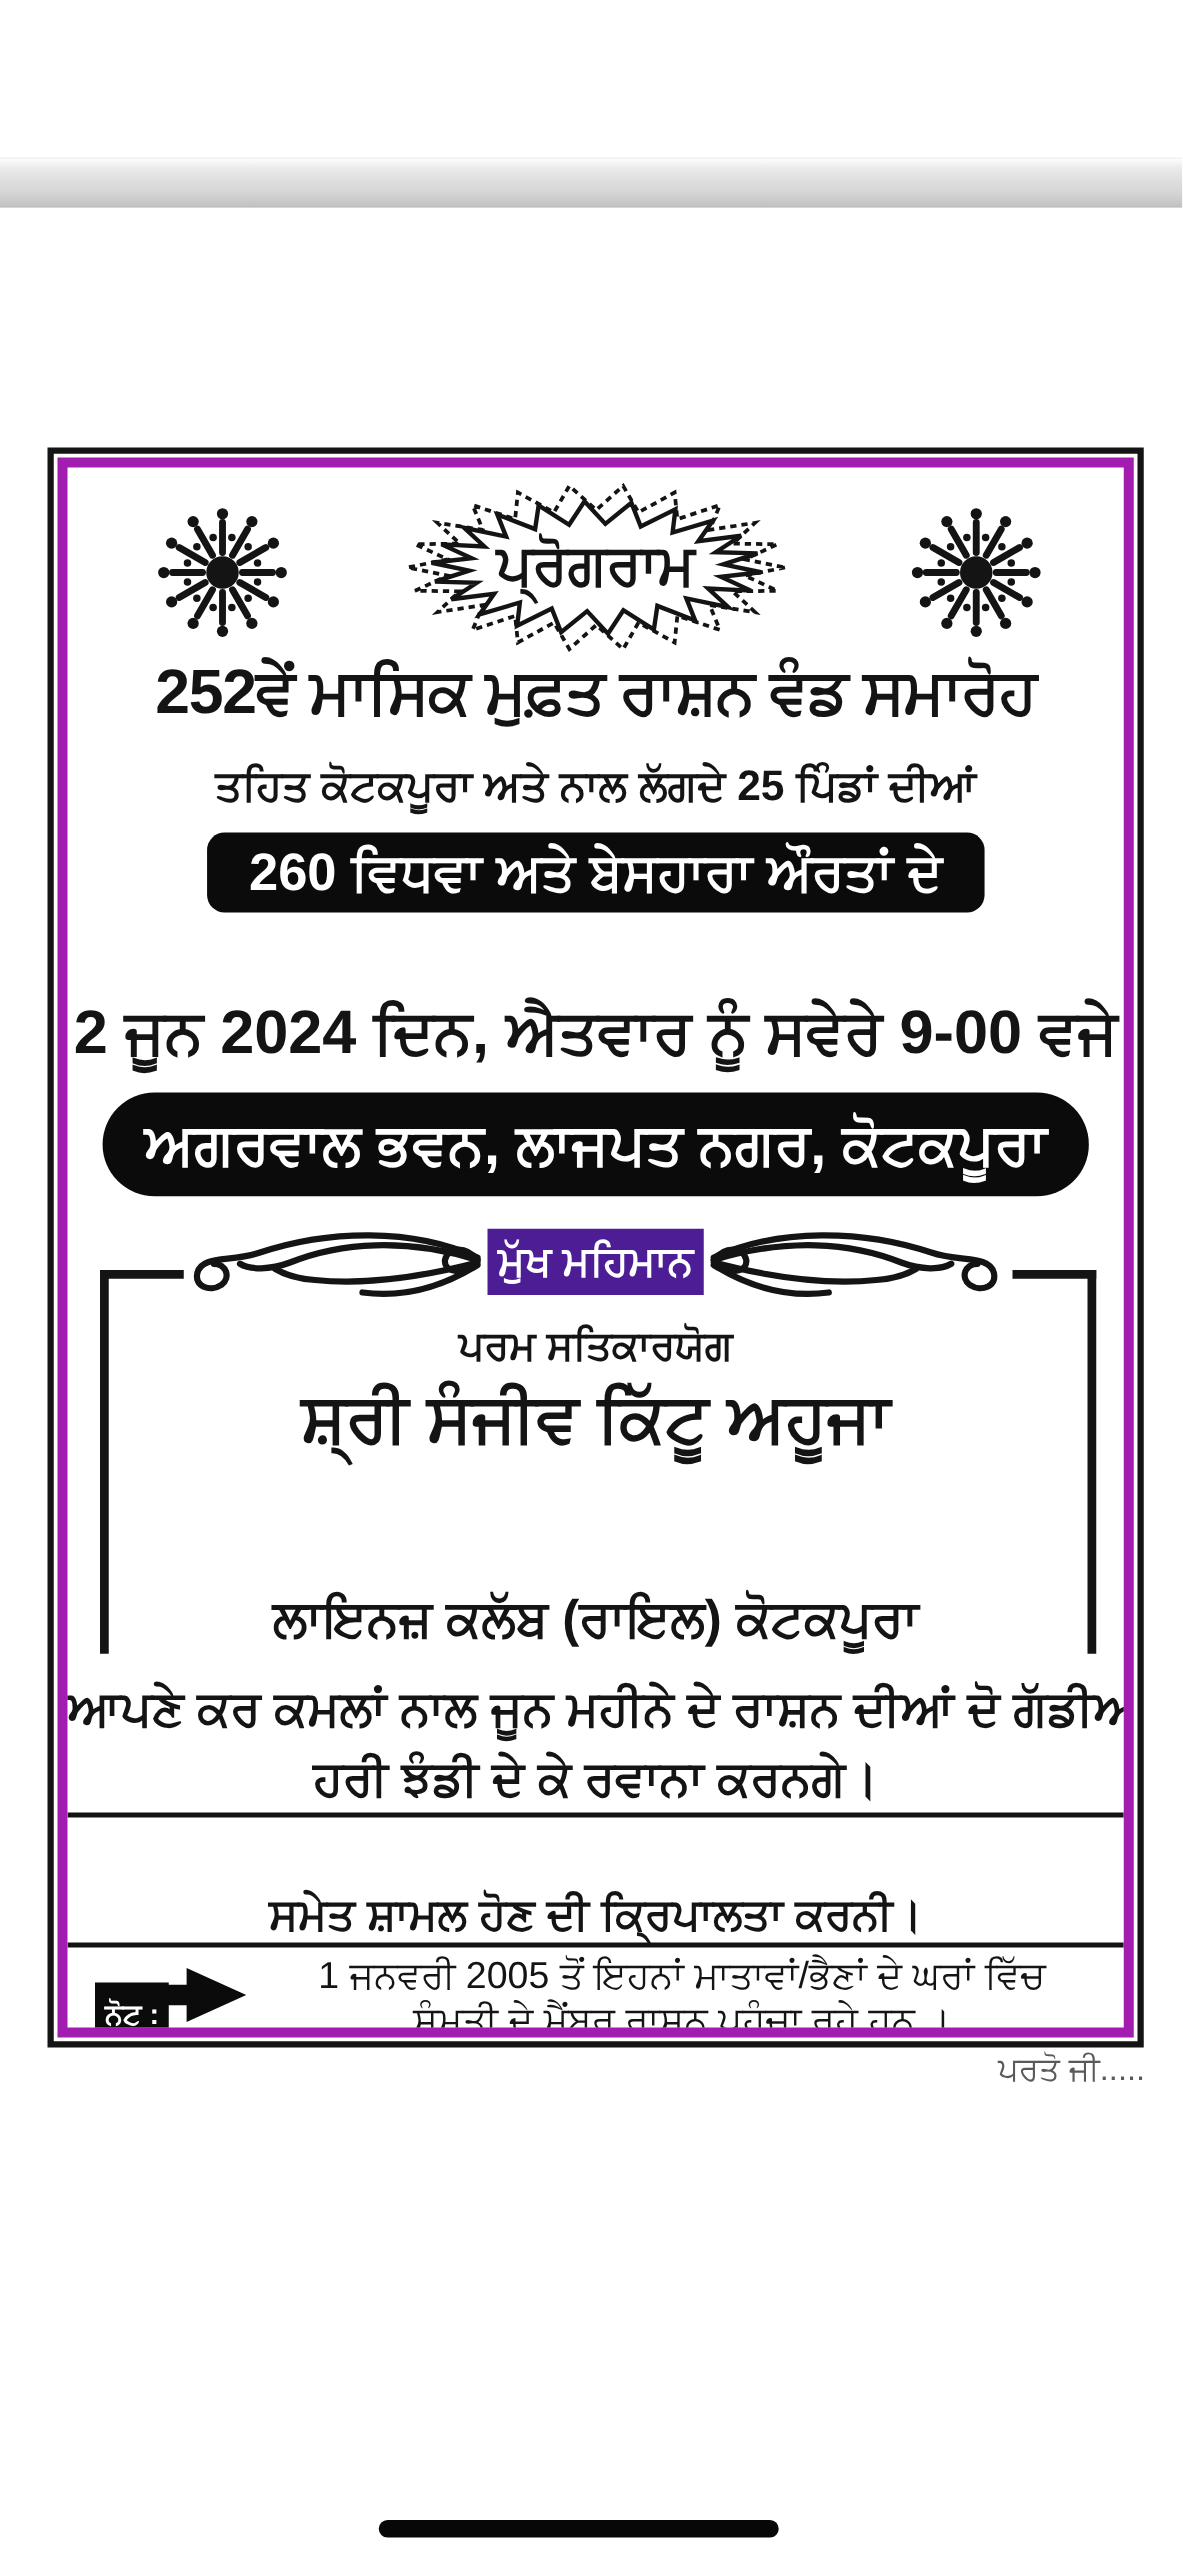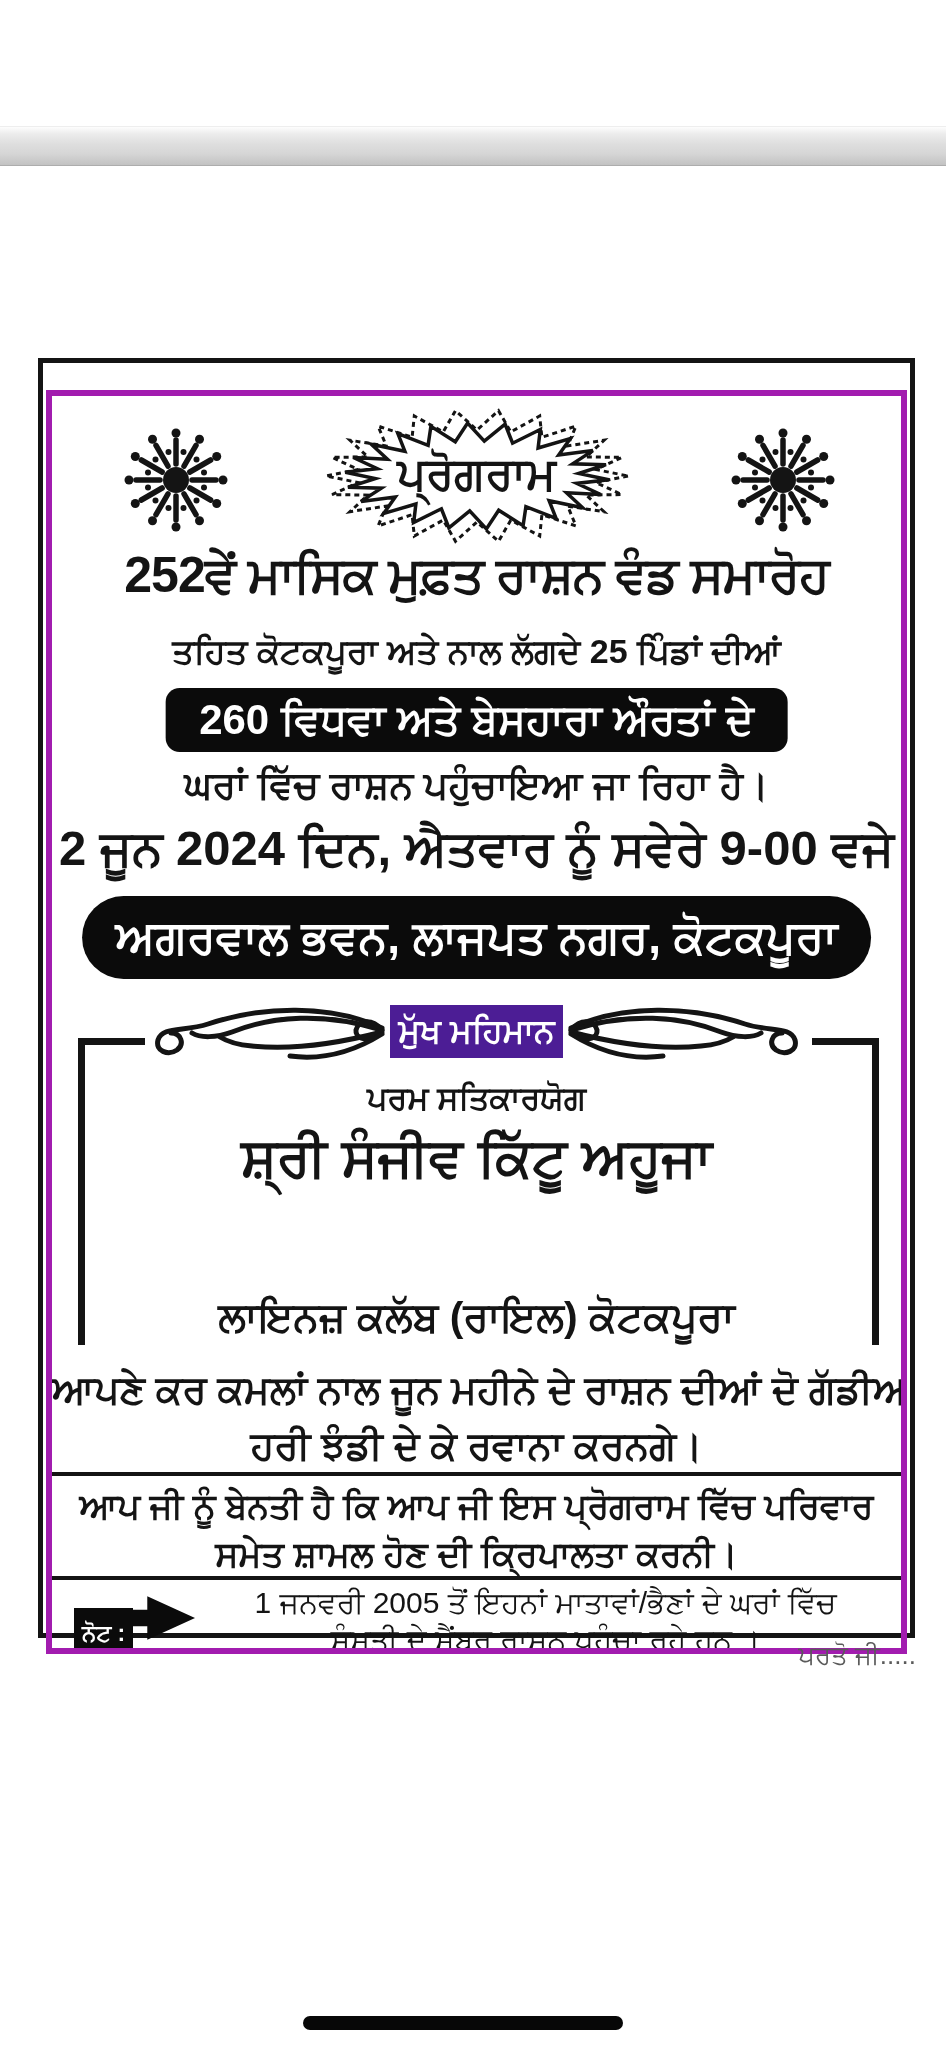--- a/index.html
+++ b/index.html
@@ -3,21 +3,21 @@
 <meta charset="utf-8">
 <style>
   html,body{margin:0;padding:0;background:#fff;}
   .screen{position:relative;width:946px;height:2048px;background:#ffffff;overflow:hidden;
           font-family:"Liberation Sans","DejaVu Sans",sans-serif;color:#141414;}
   .sep-bar{position:absolute;left:0;top:126px;width:946px;height:38px;
            background:linear-gradient(180deg,#fdfdfd 0%,#ececec 18%,#dedede 45%,#d6d6d6 70%,#c2c2c2 100%);
            border-top:1px solid #eee;border-bottom:1px solid #adadad;}
   .flyer{position:absolute;left:38px;top:358px;width:877px;height:1280px;
          border:5px solid #141414;padding:3px;box-sizing:border-box;background:#fff;}
-  .flyer-inner{position:relative;width:100%;height:100%;border:6px solid #a21caf;box-sizing:border-box;overflow:hidden;margin-top:24px;}
+  .flyer-inner{position:relative;width:100%;height:100%;border:8px solid #a21caf;box-sizing:border-box;overflow:hidden;}
   .abs{position:absolute;}
   .ctr{left:0;right:0;text-align:center;}
   .snow{position:absolute;top:32px;width:104px;height:104px;}
   .snow.l{left:72px;} .snow.r{right:66px;}
   .starburst{position:absolute;left:50%;transform:translateX(-50%);top:10px;width:310px;height:140px;}
   .star-label{position:absolute;left:0;right:0;top:42px;text-align:center;font-size:45px;font-weight:700;}
   .title{top:150px;font-size:50px;font-weight:800;letter-spacing:-1px;white-space:nowrap;}
   .subtitle{top:236px;font-size:34px;font-weight:700;white-space:nowrap;}
   .pill{position:absolute;left:50%;transform:translateX(-50%);background:#0b0b0b;color:#fff;
         font-weight:700;white-space:nowrap;}
@@ -152,21 +152,20 @@
         <svg class="star-svg" width="310" height="140" viewBox="0 0 310 140">
             <polygon points="306.0,70.0 273.8,76.5 299.9,88.6 264.2,89.1 282.0,105.7 245.7,100.1 253.9,119.9 219.9,108.7 217.7,130.0 188.8,114.1 176.5,135.3 155.0,116.0 133.5,135.3 121.2,114.1 92.3,130.0 90.1,108.7 56.1,119.9 64.3,100.1 28.0,105.7 45.8,89.1 10.1,88.6 36.2,76.5 4.0,70.0 36.2,63.5 10.1,51.4 45.8,50.9 28.0,34.3 64.3,39.9 56.1,20.1 90.1,31.3 92.3,10.0 121.2,25.9 133.5,4.7 155.0,24.0 176.5,4.7 188.8,25.9 217.7,10.0 219.9,31.3 253.9,20.1 245.7,39.9 282.0,34.3 264.2,50.9 299.9,51.4 273.8,63.5" fill="#fff" stroke="#141414" stroke-width="3" stroke-dasharray="5 4"></polygon>
             <polygon points="286.7,73.8 254.7,77.4 278.7,88.5 244.5,86.8 260.7,101.8 227.1,94.7 234.1,112.4 203.9,100.7 201.1,119.7 176.7,104.2 164.4,122.9 147.7,104.9 126.9,121.8 119.4,102.8 91.7,116.5 93.9,98.0 61.7,107.5 73.3,91.0 39.1,95.4 59.4,82.2 26.0,81.3 53.3,72.5 23.3,66.2 55.3,62.6 31.3,51.5 65.5,53.2 49.3,38.2 82.9,45.3 75.9,27.6 106.1,39.3 108.9,20.3 133.3,35.8 145.6,17.1 162.3,35.1 183.1,18.2 190.6,37.2 218.3,23.5 216.1,42.0 248.3,32.5 236.7,49.0 270.9,44.6 250.6,57.8 284.0,58.7 256.7,67.5" fill="#fff" stroke="#141414" stroke-width="3.5"></polygon>
           </svg>
         <div class="star-label">ਪ੍ਰੋਗਰਾਮ</div>
       </div>
 
       <div class="abs ctr title">252ਵੇਂ ਮਾਸਿਕ ਮੁਫ਼ਤ ਰਾਸ਼ਨ ਵੰਡ ਸਮਾਰੋਹ</div>
       <div class="abs ctr subtitle">ਤਹਿਤ ਕੋਟਕਪੂਰਾ ਅਤੇ ਨਾਲ ਲੱਗਦੇ 25 ਪਿੰਡਾਂ ਦੀਆਂ</div>
       <div class="pill pill1">260 ਵਿਧਵਾ ਅਤੇ ਬੇਸਹਾਰਾ ਔਰਤਾਂ ਦੇ</div>
-      <div class="abs ctr delivery">ਘਰਾਂ ਵਿੱਚ ਰਾਸ਼ਨ ਪਹੁੰਚਾਇਆ ਜਾ ਰਿਹਾ ਹੈ।</div>
       <div class="abs ctr datetime">2 ਜੂਨ 2024 ਦਿਨ, ਐਤਵਾਰ ਨੂੰ ਸਵੇਰੇ 9-00 ਵਜੇ</div>
       <div class="pill pill2">ਅਗਰਵਾਲ ਭਵਨ, ਲਾਜਪਤ ਨਗਰ, ਕੋਟਕਪੂਰਾ</div>
 
       <div class="bracket l"></div>
       <div class="bracket r"></div>
 
       <div class="flourish-row">
         <svg class="flourish" viewBox="0 0 242 58" fill="none" stroke="#141414" stroke-width="5" stroke-linecap="round">
           <path d="M238,26 C186,2 118,4 64,22 C40,30 18,24 14,38 C11,49 24,54 33,48 C41,42 37,31 27,31"></path>
           <path d="M238,28 C180,10 128,14 88,30 C72,36 56,36 48,31"></path>
@@ -186,21 +185,20 @@
 
       <div class="abs ctr honorific">ਪਰਮ ਸਤਿਕਾਰਯੋਗ</div>
       <div class="abs ctr guest-name">ਸ਼੍ਰੀ ਸੰਜੀਵ ਕਿੱਟੂ ਅਹੂਜਾ</div>
       <div class="abs ctr guest-org">ਲਾਇਨਜ਼ ਕਲੱਬ (ਰਾਇਲ) ਕੋਟਕਪੂਰਾ</div>
 
       <div class="abs ctr flag1">ਆਪਣੇ ਕਰ ਕਮਲਾਂ ਨਾਲ ਜੂਨ ਮਹੀਨੇ ਦੇ ਰਾਸ਼ਨ ਦੀਆਂ ਦੋ ਗੱਡੀਆਂ ਨੂੰ</div>
       <div class="abs ctr flag2">ਹਰੀ ਝੰਡੀ ਦੇ ਕੇ ਰਵਾਨਾ ਕਰਨਗੇ।</div>
 
       <div class="divider div1"></div>
 
-      <div class="abs ctr req1">ਆਪ ਜੀ ਨੂੰ ਬੇਨਤੀ ਹੈ ਕਿ ਆਪ ਜੀ ਇਸ ਪ੍ਰੋਗਰਾਮ ਵਿੱਚ ਪਰਿਵਾਰ</div>
       <div class="abs ctr req2">ਸਮੇਤ ਸ਼ਾਮਲ ਹੋਣ ਦੀ ਕ੍ਰਿਪਾਲਤਾ ਕਰਨੀ।</div>
 
       <div class="divider div2"></div>
 
       <div class="note-row">
         <div class="note-graphic">
           <svg class="note-arrow" viewBox="0 0 118 66">
             <polygon points="0,22 50,22 50,4 114,33 50,62 50,44 0,44" fill="#0b0b0b"></polygon>
           </svg>
           <div class="note-label">ਨੋਟ :</div>

